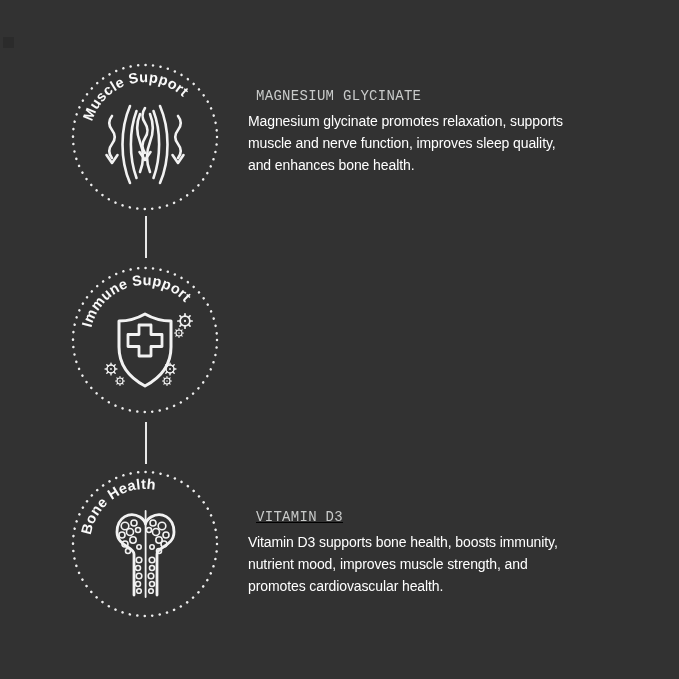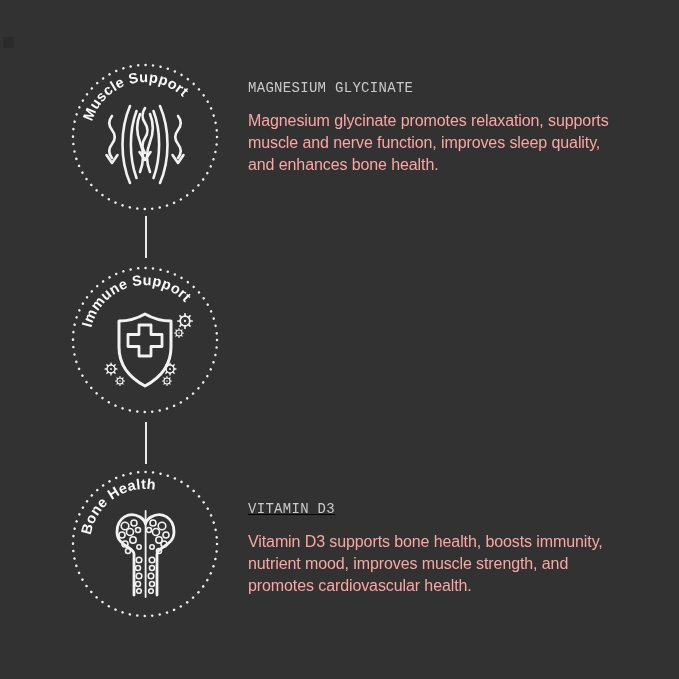--- a/index.html
+++ b/index.html
@@ -29,29 +29,29 @@
   .germ-dot{fill:#f2f2f2;stroke:none;}
 
   
   .connector{position:absolute;left:144.5px;width:2px;background:#e8e8e8;}
   .connector.c1{top:216px;height:42px;}
   .connector.c2{top:422px;height:42px;}
 
   
   .text-block{position:absolute;left:248px;width:420px;}
   .heading{
-    margin:0;
+    margin:8px;
     font-family:"Liberation Mono", monospace;
     font-size:14px;font-weight:500;letter-spacing:0.3px;
     color:#c9cbca;line-height:16px;white-space:nowrap;
   }
   .body-copy{
     margin:0;
-    font-size:16px;line-height:22px;
-    color:#fca5a5;letter-spacing:-0.1px;
+    font-size:14px;line-height:22px;
+    color:#ffffff;letter-spacing:-0.1px;
     white-space:pre-line;
   }
   .tb-0 .heading{position:absolute;top:0;}
   .text-block.tb-0{top:80px;height:160px;}
   .text-block.tb-1{top:297px;height:160px;}
   .text-block.tb-2{top:501px;height:160px;text-decoration:underline;}
   .body-copy{position:absolute;top:30px;}
 
   .corner-mark{position:absolute;left:3px;top:37px;width:11px;height:11px;background:#2b2b2b;}
 </style>

